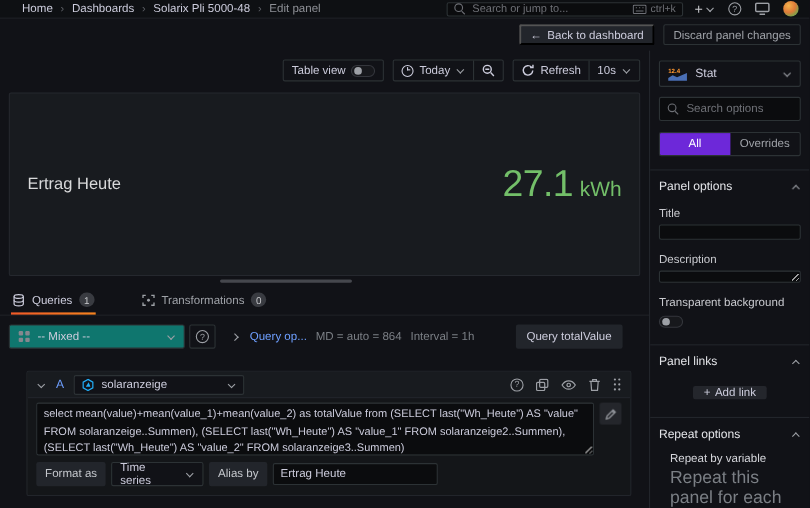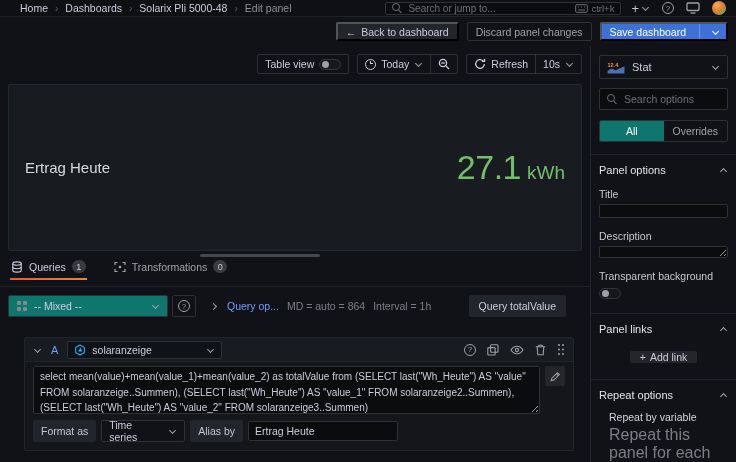--- a/index.html
+++ b/index.html
@@ -6,21 +6,21 @@
   html,body { width:736px; height:462px; overflow:hidden; }
   body { background:#111217; color:#ccccdc; font-family:"Liberation Sans",sans-serif; font-size:11px; }
   .app { width:736px; height:462px; display:flex; flex-direction:column; overflow:hidden; }
 
   
   .topnav { height:17px; flex:0 0 17px; display:flex; align-items:center; padding:0 8px 0 20px; background:#0e1013; border-bottom:1px solid #1f2227; gap:10px; }
   .crumbs { display:flex; align-items:center; gap:7px; white-space:nowrap; font-size:10.5px; }
   .crumb { color:#ccccdc; cursor:pointer; }
   .crumb.current { color:#8e9096; }
   .crumb-sep { color:#5d6066; font-size:10px; }
-  .searchbox { margin-left:auto; width:236px; height:13px; background:#0b0c0e; border:1px solid #2c3235; border-radius:2px; display:flex; align-items:center; padding:0 6px; gap:5px; color:#6e7076; }
+  .searchbox { margin-left:auto; width:215px; height:13px; background:#0b0c0e; border:1px solid #2c3235; border-radius:2px; display:flex; align-items:center; padding:0 6px; gap:5px; color:#6e7076; }
   .searchbox input { flex:1; min-width:0; background:transparent; border:0; outline:0; color:#ccccdc; font:inherit; font-size:10px; }
   .searchbox input::placeholder { color:#6e7076; }
   .shortcut { display:flex; align-items:center; gap:3px; font-size:9.5px; color:#6e7076; white-space:nowrap; }
   .nav-icons { display:flex; align-items:center; gap:12px; color:#9da0a6; padding-right:2px; }
   .nav-btn { display:flex; align-items:center; gap:2px; cursor:pointer; }
   .plus-glyph { font-size:13px; line-height:1; color:#c7c8cc; }
   .circle-q { width:12px; height:12px; border:1.2px solid #9da0a6; border-radius:50%; display:flex; align-items:center; justify-content:center; font-size:8px; color:#9da0a6; }
   .avatar { width:14px; height:14px; border-radius:50%; background:radial-gradient(circle at 35% 30%, #f3b34d 0%, #e07b39 45%, #7da04a 75%, #5c3a20 100%); cursor:pointer; }
 
   
@@ -46,21 +46,21 @@
 
   .panel-preview { margin:2px 8px 0; height:167px; flex:0 0 167px; background:#181b1f; border:1px solid #25282e; border-radius:2px; display:flex; align-items:center; justify-content:space-between; padding:0 16px; }
   .panel-title { font-size:15px; color:#d8d9da; }
   .panel-value { display:flex; align-items:baseline; gap:6px; color:#73bf69; }
   .panel-value .num { font-size:34px; font-weight:500; letter-spacing:-.5px; }
   .panel-value .unit { font-size:19px; }
 
   .resize-row { height:9px; flex:0 0 9px; display:flex; align-items:center; justify-content:center; }
   .resize-grip { width:120px; height:3px; border-radius:2px; background:#45474d; cursor:row-resize; margin-right:70px; }
 
-  .tabs { height:27px; flex:0 0 27px; display:flex; align-items:flex-start; gap:26px; padding:0 10px; border-bottom:1px solid #1f2227; }
+  .tabs { height:27px; flex:0 0 27px; display:flex; align-items:flex-end; gap:41px; padding:0 10px; border-bottom:1px solid #1f2227; }
   .tab { display:flex; align-items:center; gap:6px; padding:0 1px 7px; position:relative; color:#ccccdc; font-size:10.5px; cursor:pointer; }
   .tab.inactive { color:#9fa2a8; }
   .tab.active::after { content:""; position:absolute; left:0; right:0; bottom:0; height:2px; background:linear-gradient(90deg,#f05a28,#f5831f); }
   .badge { min-width:14px; height:13px; padding:0 4px; border-radius:7px; background:#393b41; color:#c7c8cc; font-size:9px; display:inline-flex; align-items:center; justify-content:center; }
   .tab-icon { color:inherit; display:inline-flex; }
 
   .query-toolbar { height:38px; flex:0 0 38px; display:flex; align-items:center; gap:4px; padding:0 8px; }
   .chip { height:22px; display:inline-flex; align-items:center; padding:0 8px; background:#22252b; border-radius:2px; color:#c4c7cc; font-size:10.5px; white-space:nowrap; }
   .select { height:22px; display:inline-flex; align-items:center; gap:6px; padding:0 7px; background:#0f766e; border:1px solid #2c3235; border-radius:2px; color:#ccccdc; font-size:10.5px; cursor:pointer; }
   .ds-select { width:160px; }
@@ -87,21 +87,21 @@
 
   
   .sidebar { width:146px; flex:0 0 146px; border-left:1px solid #22252b; padding:9px 8px 0; overflow:hidden; display:flex; flex-direction:column; }
   .viz-picker { height:24px; flex:0 0 24px; display:flex; align-items:center; gap:7px; border:1px solid #2c3235; border-radius:2px; padding:0 7px; cursor:pointer; }
   .viz-picker .chev { margin-left:auto; }
   .side-search { margin-top:9px; height:22px; flex:0 0 22px; display:flex; align-items:center; gap:6px; background:#0b0c0e; border:1px solid #2c3235; border-radius:2px; padding:0 7px; color:#6e7076; }
   .side-search input { flex:1; min-width:0; background:transparent; border:0; outline:0; color:#ccccdc; font:inherit; font-size:10.5px; }
   .side-search input::placeholder { color:#6e7076; }
   .radiogroup { margin-top:10px; height:22px; flex:0 0 22px; display:flex; border:1px solid #2c3235; border-radius:2px; overflow:hidden; }
   .radiogroup .opt { flex:1; display:flex; align-items:center; justify-content:center; font-size:10.5px; color:#9fa2a8; cursor:pointer; }
-  .radiogroup .opt.selected { background:#0f766e; color:#ffffff; }
+  .radiogroup .opt.selected { background:#6d28d9; color:#ffffff; }
   .divider { border-top:1px solid #22252b; margin:12px -8px 0; }
   .sect-head { margin-top:9px; display:flex; align-items:center; justify-content:space-between; color:#e3e4e8; font-size:11px; font-weight:500; cursor:pointer; }
   .field-label { margin-top:12px; font-size:10.5px; color:#c8c9ce; }
   .side-input { margin-top:4px; height:22px; width:100%; background:#0b0c0e; border:1px solid #2c3235; border-radius:2px; color:#ccccdc; font:inherit; padding:0 6px; outline:none; }
   .side-textarea { margin-top:4px; height:38px; width:100%; background:#0b0c0e; border:1px solid #2c3235; border-radius:2px; color:#ccccdc; font:inherit; padding:3px 6px; resize:vertical; outline:none; }
   .toggle-row { margin-top:6px; }
   .btn-addlink { margin:16px auto 4px; height:22px; display:inline-flex; align-items:center; gap:4px; padding:0 10px; background:#24262c; border-radius:2px; color:#ccccdc; font-size:10.5px; cursor:pointer; align-self:center; }
   .repeat-label { margin:10px 0 0 10px; font-size:10.5px; color:#d5d6db; }
   .repeat-desc { margin:3px 0 0 10px; font-size:16px; color:#7b7f85; }
 
@@ -165,27 +165,20 @@
   </header>
 
   <div class="actionsbar">
     <button class="btn btn-back">
       <span>←</span>
       <span>Back to dashboard</span>
     </button>
     <button class="btn btn-discard">
       <span>Discard panel changes</span>
     </button>
-    <button class="btn btn-primary">
-      <span class="lbl">Save dashboard</span>
-      <span class="split"></span>
-      <span class="caret">
-          <span class="chev"></span>
-        </span>
-    </button>
   </div>
 
   <div class="main">
 
     <div class="left">
 
       <div class="panel-toolbar">
         <span class="ctl">
           <span class="seg">
             <span>Table view</span>

